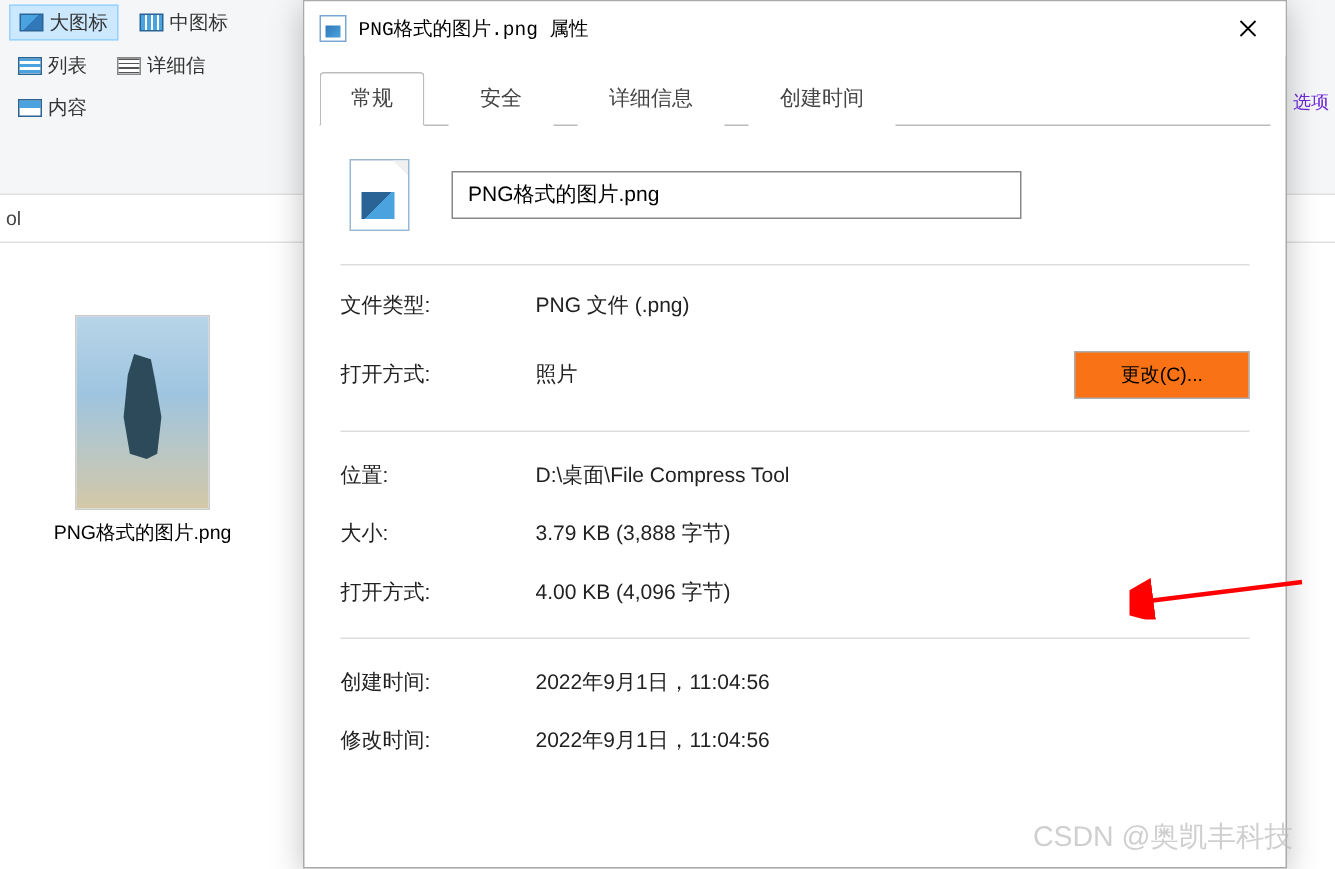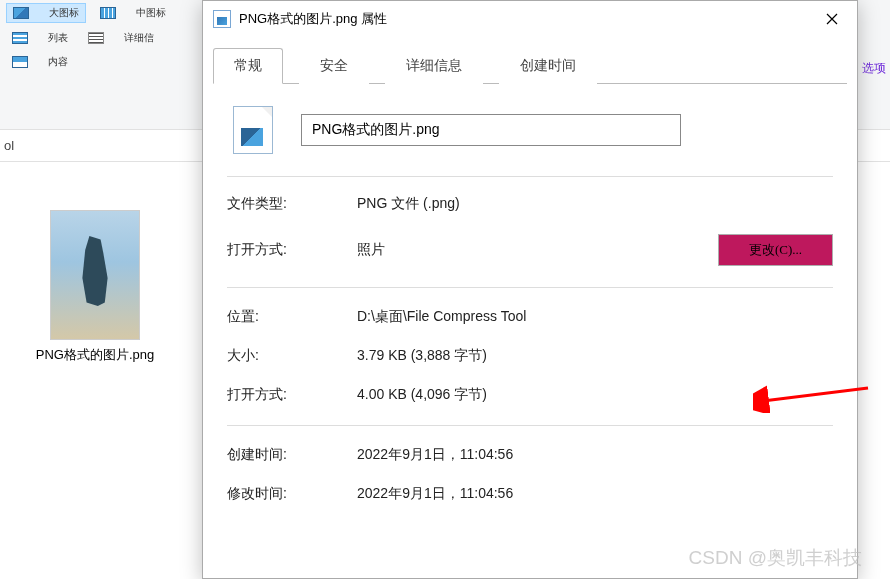--- a/index.html
+++ b/index.html
@@ -20,23 +20,23 @@
       height: 130px;
     }
     .ribbon-row {
       display: flex;
       gap: 8px;
       padding: 3px 6px;
     }
     .ribbon-item {
       display: flex;
       align-items: center;
-      gap: 20px;
+      gap: 4px;
       padding: 2px 6px;
-      font-size: 10px;
+      font-size: 13px;
       color: #333;
     }
     .ribbon-item.active {
       background: #cce8ff;
       border: 1px solid #99d1ff;
     }
     .ribbon-icon {
       width: 16px;
       height: 12px;
       display: inline-block;
@@ -101,20 +101,21 @@
       background: #fff;
       border: 1px solid #aaa;
       box-shadow: 0 4px 20px rgba(0,0,0,0.25);
     }
     .titlebar {
       display: flex;
       align-items: center;
       height: 36px;
       padding: 0 2px 0 10px;
       background: #fff;
+      font-family: Liberation Mono, monospace;
     }
     .title-icon {
       width: 18px;
       height: 18px;
       background: #fff;
       border: 1px solid #7aa7d4;
       position: relative;
       margin-right: 8px;
     }
     .title-icon::after {
@@ -209,25 +210,25 @@
       grid-template-columns: 130px 1fr auto;
       row-gap: 21px;
       align-items: center;
       font-size: 14px;
       color: #222;
     }
     .prop-label { color: #222; }
     .prop-value { color: #222; }
     .change-btn {
       border: 1px solid #adadad;
-      background: #be185d;
+      background: #f97316;
       padding: 6px 30px;
       font-size: 13px;
       cursor: pointer;
-      font-family: Liberation Serif, serif;
+      font-family: Liberation Sans, sans-serif;
     }
 
     .divider {
       grid-column: 1 / -1;
       border-top: 1px solid #ddd;
       height: 1px;
       margin: -4px 0;
     }
 
     .arrow {

